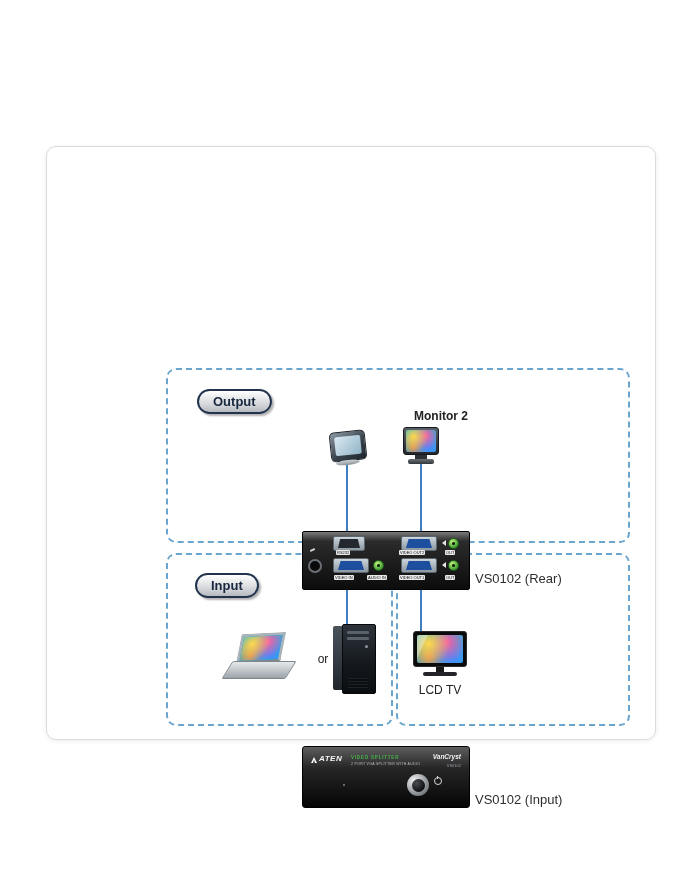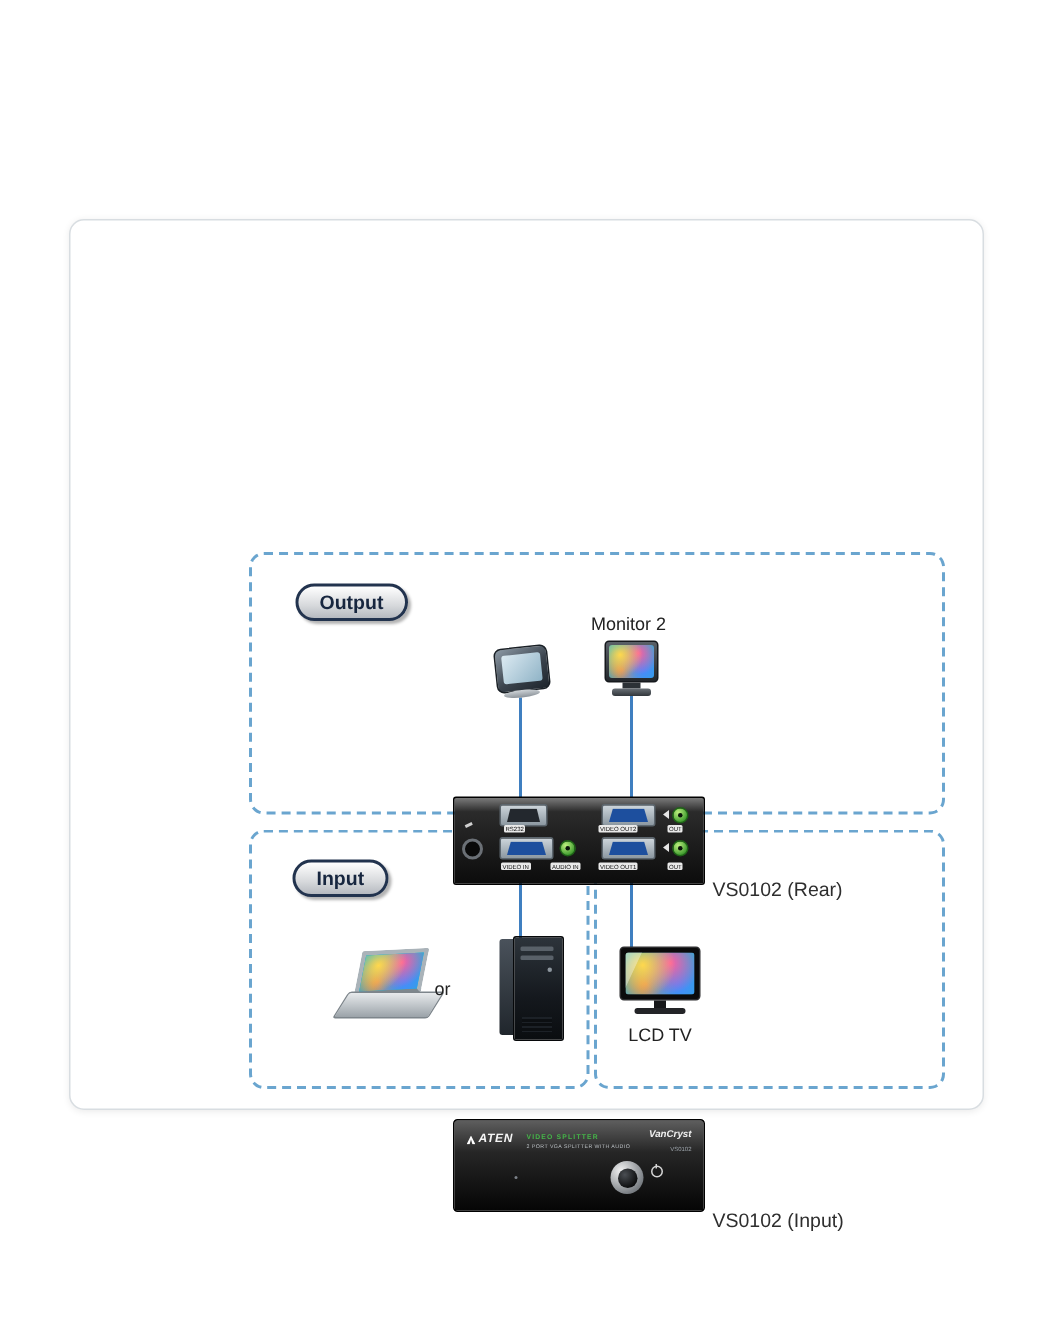--- a/index.html
+++ b/index.html
@@ -23,24 +23,24 @@
   .pill-output { left:150px; top:242px; }
   .pill-input  { left:148px; top:426px;text-align:center; }
 
   .vline { position:absolute; width:2px; background:#3f7fc0; }
   .line-touchpanel { left:299px; top:318px; height:67px; }
   .line-monitor2   { left:373px; top:317px; height:68px; }
   .line-computer   { left:299px; top:440px; height:40px; }
   .line-lcdtv      { left:373px; top:440px; height:45px; }
 
   .small-label { position:absolute; font-size:12px; color:#222; text-align:center; }
-  .lbl-monitor2 { left:342px; top:262px; width:60px; }
+  .lbl-monitor2 { left:364px; top:262px; width:60px;font-weight:bold; }
   .lbl-lcdtv    { left:363px; top:536px; width:60px; }
-  .lbl-or       { left:236px; top:505px; width:24px; font-weight:normal; }
-  .caption { position:absolute; font-size:13px; color:#2e2e2e;margin-top:14px; }
+  .lbl-or       { left:264px; top:505px; width:24px; font-weight:normal; }
+  .caption { position:absolute; font-size:13px; color:#2e2e2e; }
   .cap-rear  { left:428px; top:424px; }
   .cap-front { left:428px; top:645px; }
 
   
   .touchpanel { position:absolute; left:281px; top:282px; width:40px; height:40px; }
   .tp-body { position:absolute; left:2px; top:2px; width:34px; height:28px;
              background:linear-gradient(150deg,#8d9aa6 0%,#3b444e 55%,#1d242b 100%);
              border:1px solid #1a2026; border-radius:5px; transform:rotate(-6deg); }
   .tp-screen { position:absolute; left:4px; top:4px; right:4px; bottom:5px;
                background:linear-gradient(135deg,#dceaf2,#8fb3c6); border-radius:2px; }

